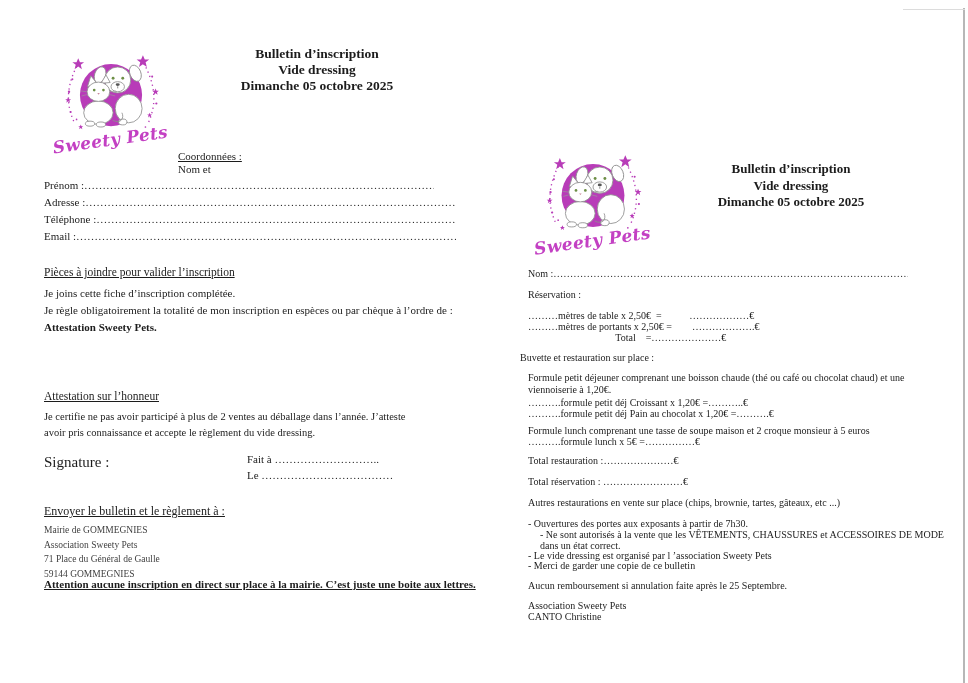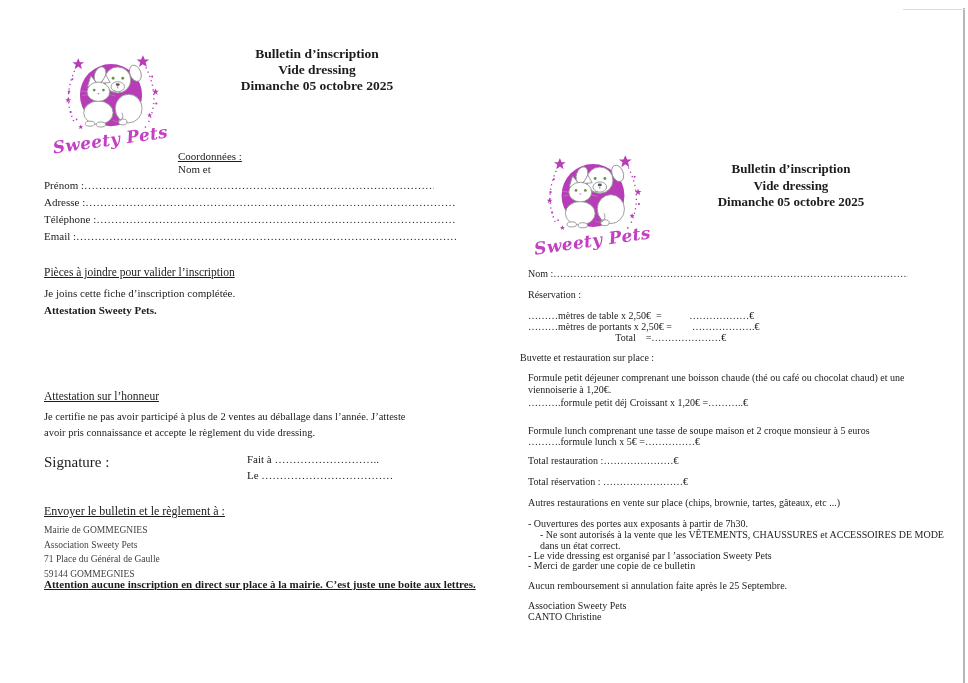--- a/index.html
+++ b/index.html
@@ -130,20 +130,21 @@
     <div class="abs fields">
       <div class="frow nowrap">Prénom :………………………………………………………………………………………………</div>
       <div class="frow nowrap">Adresse :………………………………………………………………………………………………</div>
       <div class="frow nowrap">Téléphone :……………………………………………………………………………………………</div>
       <div class="frow nowrap">Email :…………………………………………………………………………………………………</div>
     </div>
 
     <div class="abs pieces-h u">Pièces à joindre pour valider l’inscription</div>
     <div class="abs pieces">
       <div>Je joins cette fiche d’inscription complétée.</div>
+      <div>Je règle obligatoirement la totalité de mon inscription en espèces ou par chèque à l’ordre de :</div>
       <div class="b">Attestation Sweety Pets.</div>
     </div>
 
     <div class="abs att-h u">Attestation sur l’honneur</div>
     <div class="abs att-body">Je certifie ne pas avoir participé à plus de 2 ventes au déballage dans l’année. J’atteste avoir pris connaissance et accepte le règlement du vide dressing.</div>
 
     <div class="abs sig">Signature :</div>
     <div class="abs fait">Fait à ………………………..</div>
     <div class="abs le">Le ………………………………</div>
 
@@ -220,20 +221,21 @@
     <div class="abs resv-rows r10">
       <div class="pre">………mètres de table x 2,50€  =           ………………€</div>
       <div class="pre">………mètres de portants x 2,50€ =        ……………….€</div>
       <div class="pre">                                   Total    =…………………€</div>
     </div>
 
     <div class="abs buvette r10">Buvette et restauration sur place :</div>
     <div class="abs pd-para r10">Formule petit déjeuner comprenant une boisson chaude (thé ou café ou chocolat chaud) et une viennoiserie à 1,20€.</div>
     <div class="abs pd-rows r10">
       <div class="pre">……….formule petit déj Croissant x 1,20€ =………..€</div>
+      <div class="pre">……….formule petit déj Pain au chocolat x 1,20€ =……….€</div>
     </div>
 
     <div class="abs lunch-para r10">Formule lunch comprenant une tasse de soupe maison et 2 croque monsieur à 5 euros</div>
     <div class="abs lunch-row r10 pre">……….formule lunch x 5€ =……………€</div>
 
     <div class="abs tot-rest r10">Total restauration :…………………€</div>
     <div class="abs tot-resv r10">Total réservation : ……………………€</div>
 
     <div class="abs autres r10">Autres restaurations en vente sur place (chips, brownie, tartes, gâteaux, etc ...)</div>
 

